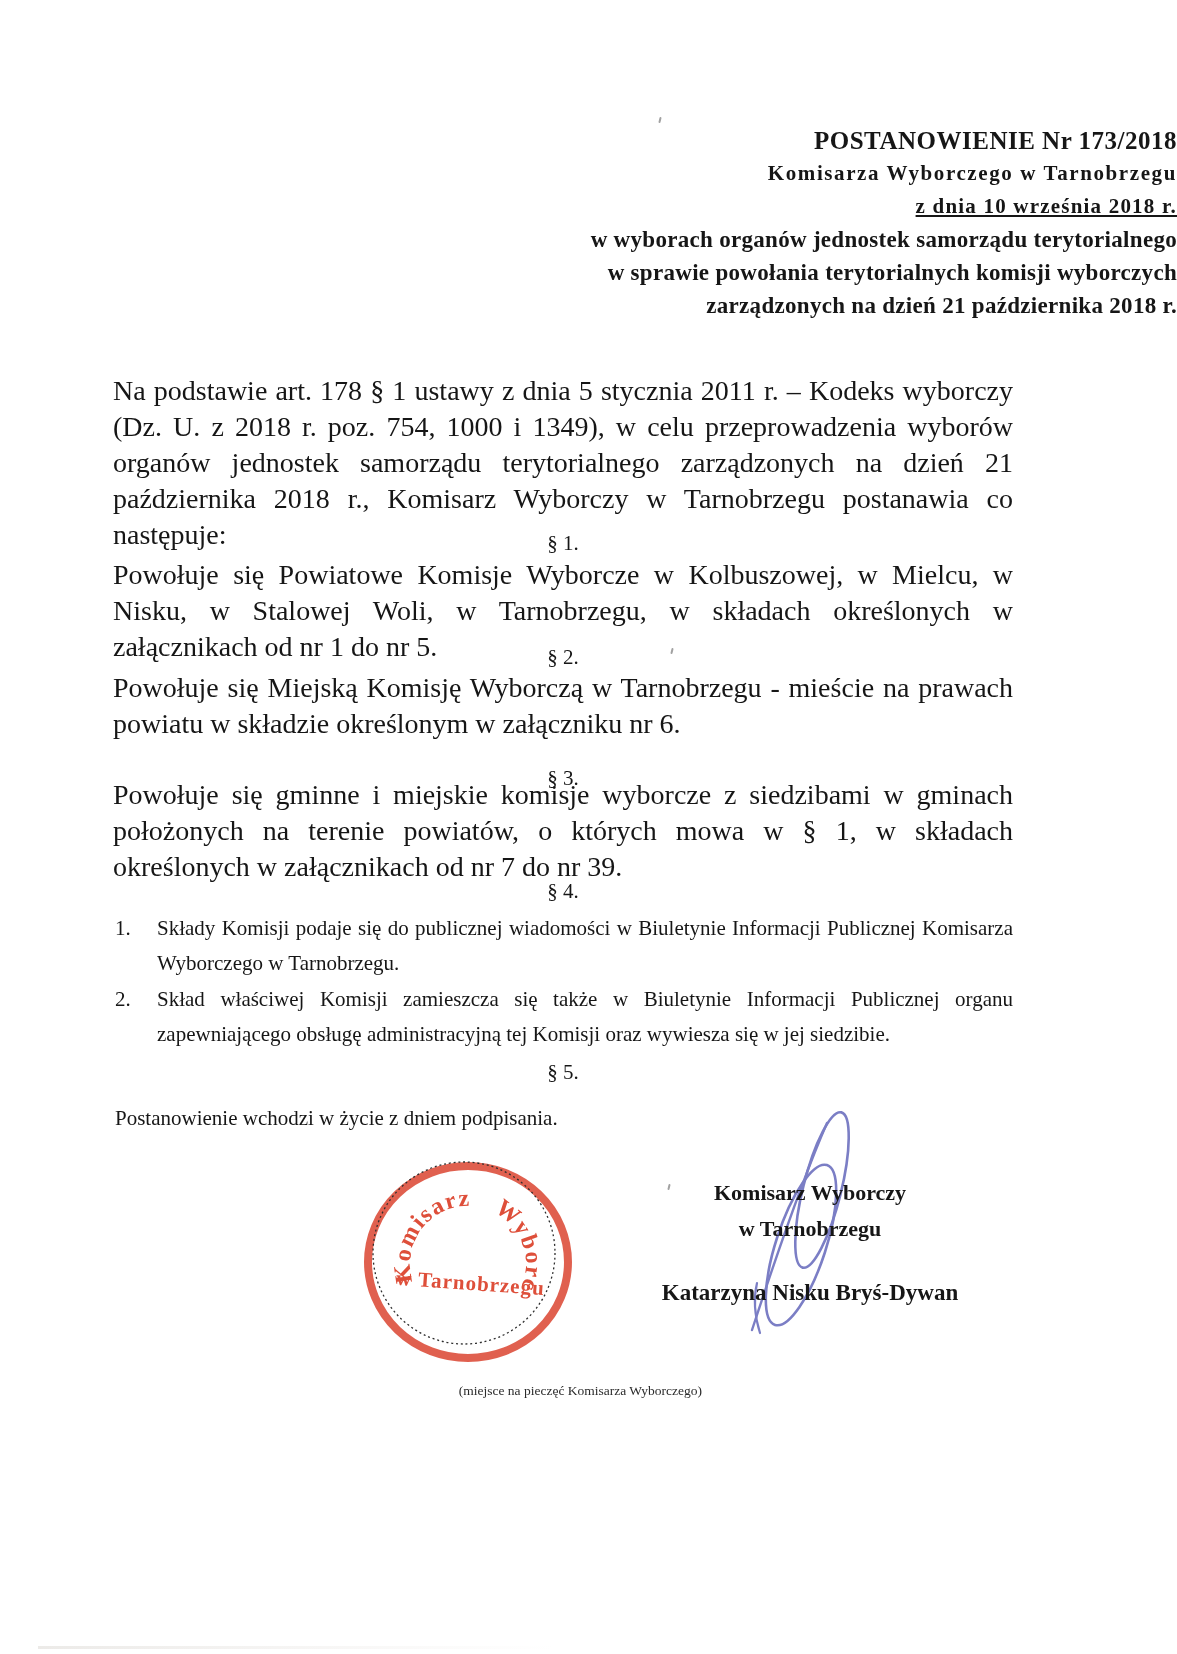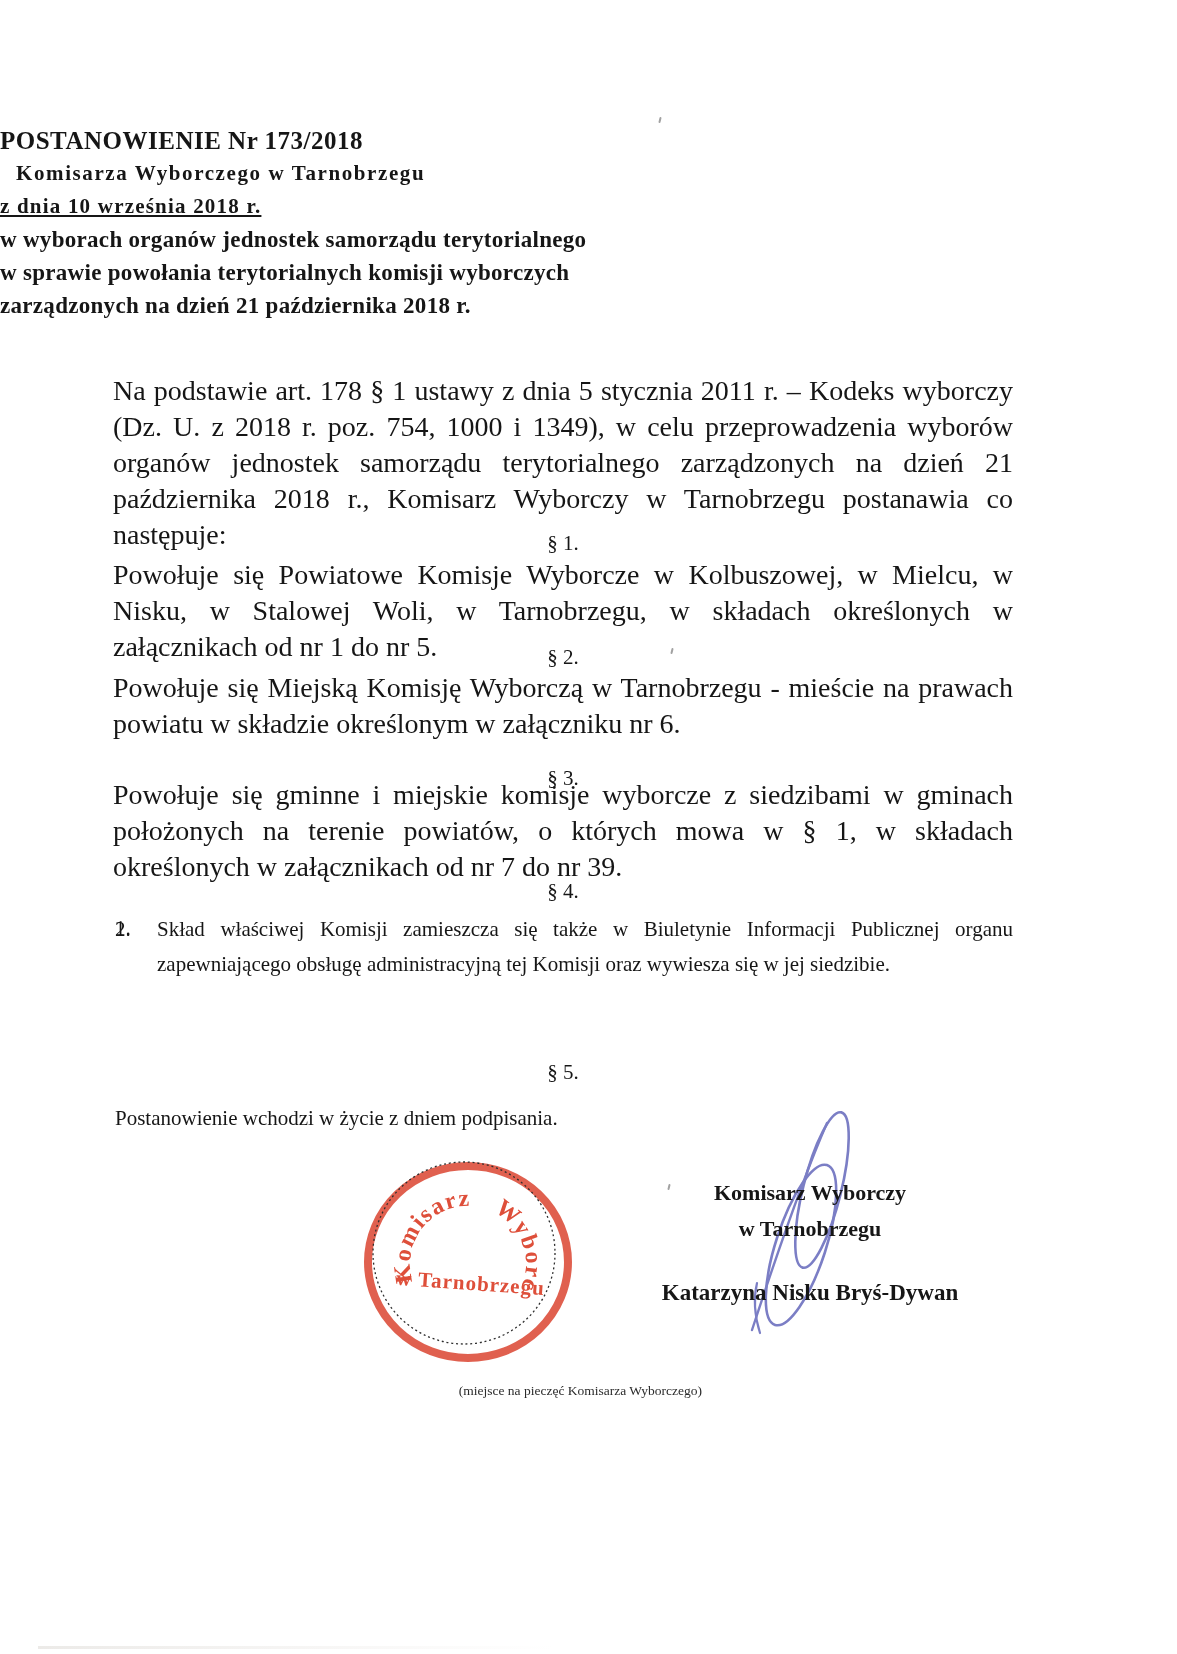--- a/index.html
+++ b/index.html
@@ -8,21 +8,21 @@
     background:#ffffff;
     font-family:"Liberation Serif","DejaVu Serif",serif;
     color:#161616;
     position:relative;
     overflow:hidden;
   }
   .abs{position:absolute;}
   
   .doc-header{
     left:0;top:124px;width:1177px;
-    text-align:left;font-weight:bold;
+    text-align:right;font-weight:bold;
   }
   .doc-header .h-line{display:block;line-height:33px;}
   .h1a{font-size:25px;letter-spacing:0.5px;}
   .h1b{font-size:21px;letter-spacing:1.6px;padding-left:16px;}
   .h1c{font-size:21px;letter-spacing:1.2px;text-decoration:underline;}
   .h1d{font-size:23px;letter-spacing:0.3px;}
   
   .para{
     left:113px;width:900px;
     font-size:28px;line-height:36px;
@@ -95,20 +95,21 @@
   <div class="abs marker" style="top:639px;">§ 2.</div>
   <div class="abs para" style="top:670px;">Powołuje się Miejską Komisję Wyborczą w Tarnobrzegu - mieście na prawach powiatu w składzie określonym w załączniku nr 6.</div>
 
   <div class="abs marker" style="top:760px;">§ 3.</div>
   <div class="abs para" style="top:777px;">Powołuje się gminne i miejskie komisje wyborcze z siedzibami w gminach położonych na terenie powiatów, o których mowa w § 1, w składach określonych w załącznikach od nr 7 do nr 39.</div>
 
   <div class="abs marker" style="top:873px;">§ 4.</div>
   <div class="abs num-list" style="top:911px;">
     <div class="list-item">
       <span class="list-num">1.</span>
+      <span>Składy Komisji podaje się do publicznej wiadomości w Biuletynie Informacji Publicznej Komisarza Wyborczego w Tarnobrzegu.</span>
     </div>
     <div class="list-item">
       <span class="list-num">2.</span>
       <span>Skład właściwej Komisji zamieszcza się także w Biuletynie Informacji Publicznej organu zapewniającego obsługę administracyjną tej Komisji oraz wywiesza się w jej siedzibie.</span>
     </div>
   </div>
 
   <div class="abs marker" style="top:1054px;">§ 5.</div>
   <div class="abs closing" style="top:1100px;">Postanowienie wchodzi w życie z dniem podpisania.</div>
 

